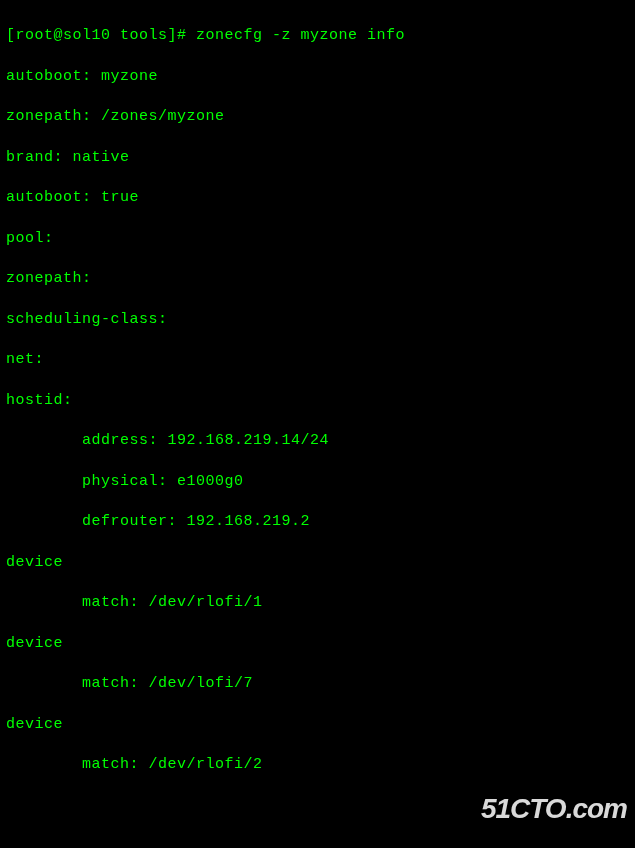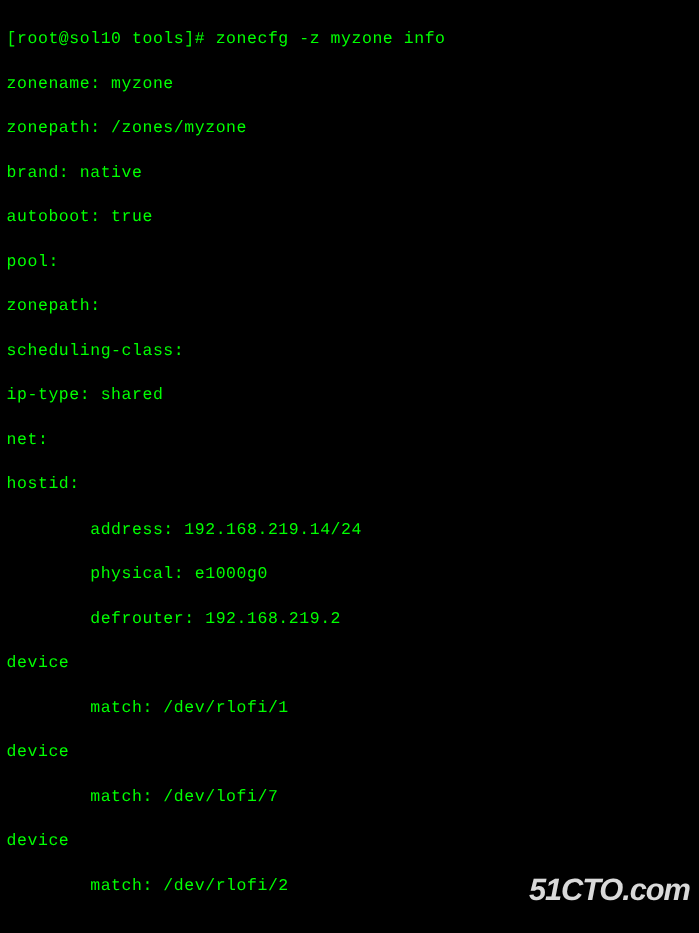--- a/index.html
+++ b/index.html
@@ -52,28 +52,27 @@
       color: rgba(200,200,200,0.6);
       display: inline-block;
       margin-left: 6px;
     }
   </style>
 </head>
 <body>
 
 <div class="terminal">
 <span class="line"><span>[root@sol10 tools]# </span><span>zonecfg -z myzone info</span></span>
-<span class="line">zonename: myzone</span>
+<span class="line">autoboot: myzone</span>
 <span class="line">zonepath: /zones/myzone</span>
 <span class="line">brand: native</span>
 <span class="line">autoboot: true</span>
 <span class="line">pool:</span>
 <span class="line">zonepath:</span>
 <span class="line">scheduling-class:</span>
-<span class="line">ip-type: shared</span>
 <span class="line">net:</span>
 <span class="line">hostid:</span>
 <span class="line">        address: 192.168.219.14/24</span>
 <span class="line">        physical: e1000g0</span>
 <span class="line">        defrouter: 192.168.219.2</span>
 <span class="line">device</span>
 <span class="line">        match: /dev/rlofi/1</span>
 <span class="line">device</span>
 <span class="line">        match: /dev/lofi/7</span>
 <span class="line">device</span>

